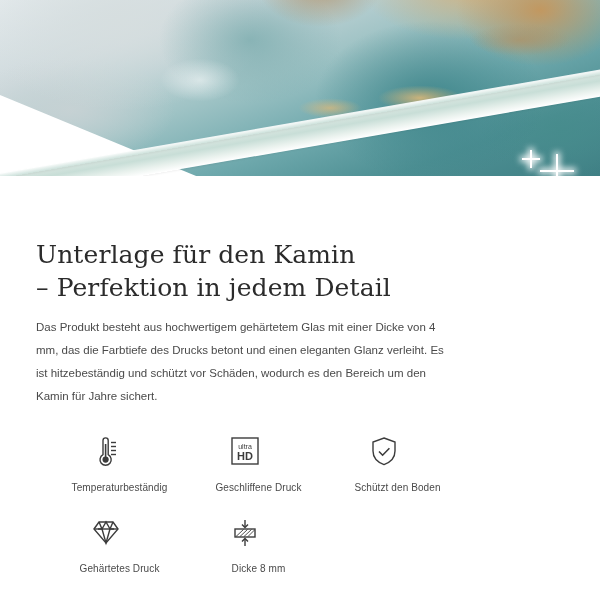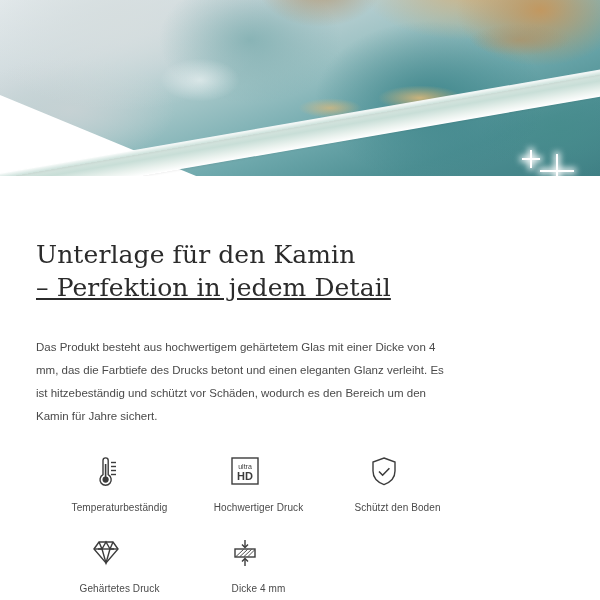--- a/index.html
+++ b/index.html
@@ -94,23 +94,23 @@
   
   .content { padding: 28px 36px 0 36px; }
   h1.title {
     font-family: "DejaVu Serif", "Liberation Serif", serif;
     font-size: 25px;
     font-weight: 400;
     color: #2b2b2b;
     line-height: 1.32;
     letter-spacing: 0.1px;
   }
-  h1.title .l2 { display: block; text-decoration: underline; }
+  h1.title .l2 { display: block; }
   p.body {
-    margin-top: 32px;
+    margin-top: 12px;
     font-size: 11.5px;
     line-height: 2.0;
     color: #4a4a4a;
     max-width: 530px;
   }
 
   
   .features {
     margin-top: 22px;
     display: grid;
@@ -178,21 +178,21 @@
       </div>
 
       <div class="feature">
         <span class="ico">
           <svg width="44" height="40" viewBox="0 0 44 40">
             <rect x="9" y="6" width="26" height="26" fill="none" stroke="#3c3c3c" stroke-width="1.4"></rect>
             <text x="22" y="17" font-family="Liberation Sans, sans-serif" font-size="7" fill="#3c3c3c" text-anchor="middle">ultra</text>
             <text x="22" y="28" font-family="Liberation Sans, sans-serif" font-size="11" font-weight="bold" fill="#3c3c3c" text-anchor="middle">HD</text>
           </svg>
         </span>
-        <span class="cap">Hochwertiger Druck</span>
+        <span class="cap">Geschliffene Druck</span>
       </div>
 
       <div class="feature">
         <span class="ico">
           <svg width="40" height="40" viewBox="0 0 40 40" fill="none" stroke="#3c3c3c" stroke-width="1.4">
             <path d="M20 6l11 4v9c0 7-5 11.4-11 13.6C14 30.4 9 26 9 19v-9z"></path>
             <polyline points="15,19.5 18.6,23.2 25.4,16.2" stroke-width="1.6"></polyline>
           </svg>
         </span>
         <span class="cap">Schützt den Boden</span>
@@ -220,18 +220,18 @@
             <polyline points="17,11.5 20,14.6 23,11.5"></polyline>
             <rect x="10" y="16" width="20" height="8" fill="none"></rect>
             <line x1="11" y1="23.5" x2="18.5" y2="16.5" stroke-width="0.9"></line>
             <line x1="15" y1="23.5" x2="22.5" y2="16.5" stroke-width="0.9"></line>
             <line x1="19" y1="23.5" x2="26.5" y2="16.5" stroke-width="0.9"></line>
             <line x1="23" y1="23.5" x2="29.5" y2="17" stroke-width="0.9"></line>
             <line x1="20" y1="33" x2="20" y2="26"></line>
             <polyline points="17,28.5 20,25.4 23,28.5"></polyline>
           </svg>
         </span>
-        <span class="cap">Dicke 4 mm</span>
+        <span class="cap">Dicke 8 mm</span>
       </div>
 
     </div>
   </div>
 </div>
 
 </body></html>

